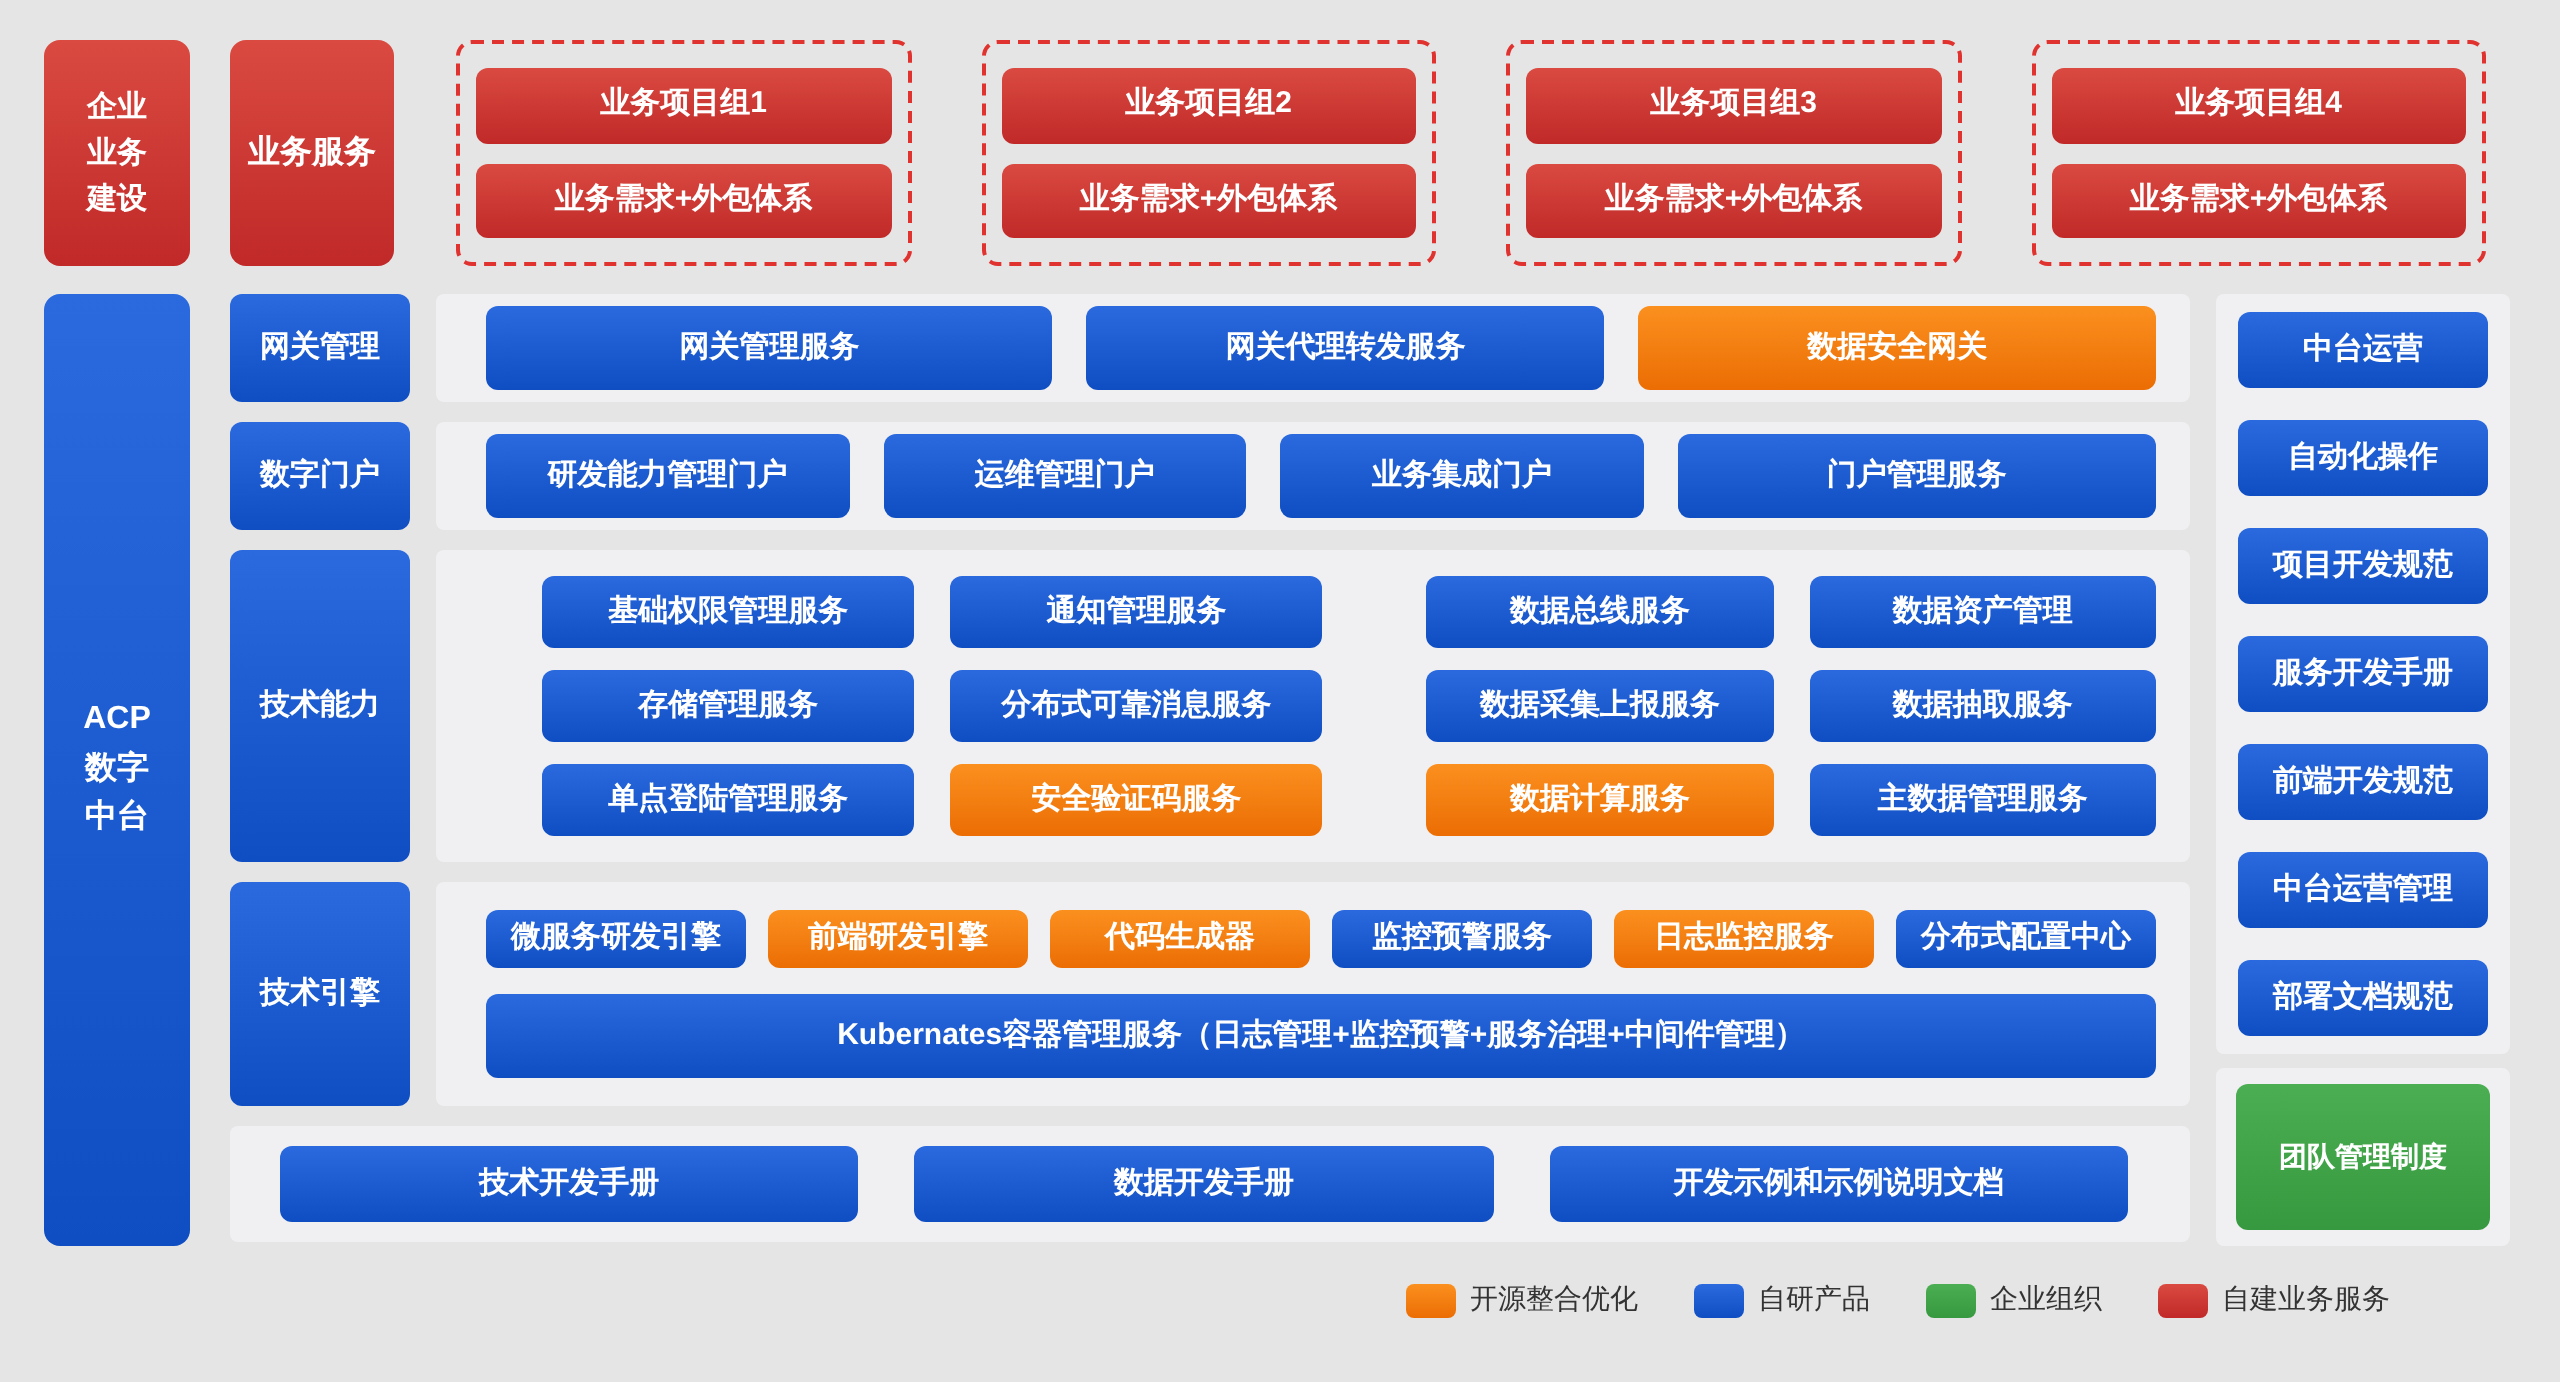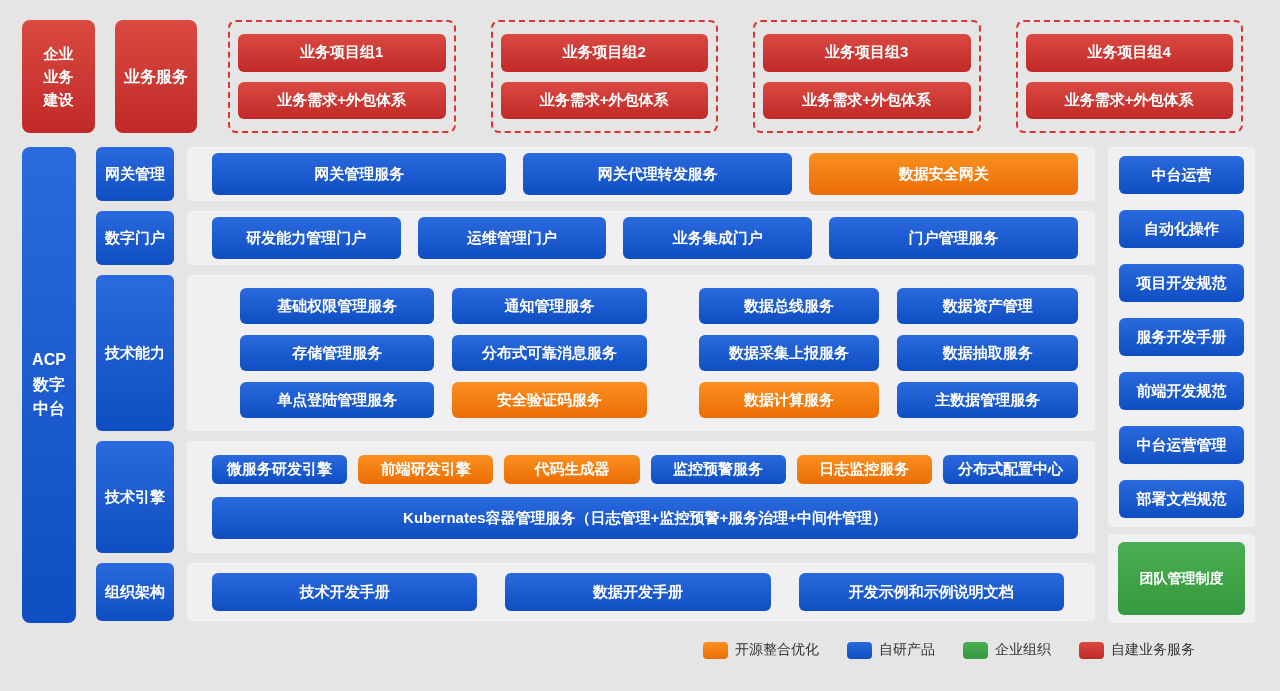--- a/index.html
+++ b/index.html
@@ -25,24 +25,24 @@
   .vlines span { display:block; line-height:1.55; }
   .groups { flex:1; display:flex; gap:35px; margin-left:31px; }
   .group {
     flex:1; border:2px dashed #e0322e; border-radius:8px;
     padding:12px 8px; display:flex; flex-direction:column; gap:10px; justify-content:center;
   }
   .group .blk { flex:1; }
 
   
   .layout { display:flex; margin:14px 25px 0 22px; height:476px; }
-  .acp { width:54px; margin-right:20px; border-radius:8px; font-size:16px; }
+  .acp { width:73px; margin-right:20px; border-radius:8px; font-size:16px; }
   .middle { flex:1; display:flex; flex-direction:column; gap:10px; }
   .section { display:flex; gap:13px; }
-  .sec-label { width:78px; flex:none; border-radius:6px; }
+  .sec-label { width:90px; flex:none; border-radius:6px; }
   .section .panel { flex:1; }
 
   .sec-gateway { height:54px; }
   .sec-portal  { height:54px; }
   .sec-cap     { height:156px; }
   .sec-engine  { height:112px; }
   .sec-org     { height:58px; }
 
   .row-flex { display:flex; align-items:stretch; }
   .gw { gap:17px; padding:6px 17px 6px 25px; }
@@ -178,21 +178,20 @@
             <div class="blk orange">代码生成器</div>
             <div class="blk blue">监控预警服务</div>
             <div class="blk orange">日志监控服务</div>
             <div class="blk blue">分布式配置中心</div>
           </div>
           <div class="blk blue k8s">Kubernates容器管理服务（日志管理+监控预警+服务治理+中间件管理）</div>
         </div>
       </div>
 
       <div class="section sec-org">
-        <div class="blk blue sec-label">组织架构</div>
         <div class="panel row-flex org">
           <div class="blk blue">技术开发手册</div>
           <div class="blk blue">数据开发手册</div>
           <div class="blk blue">开发示例和示例说明文档</div>
         </div>
       </div>
 
     </div>
 
     <div class="right-col">

